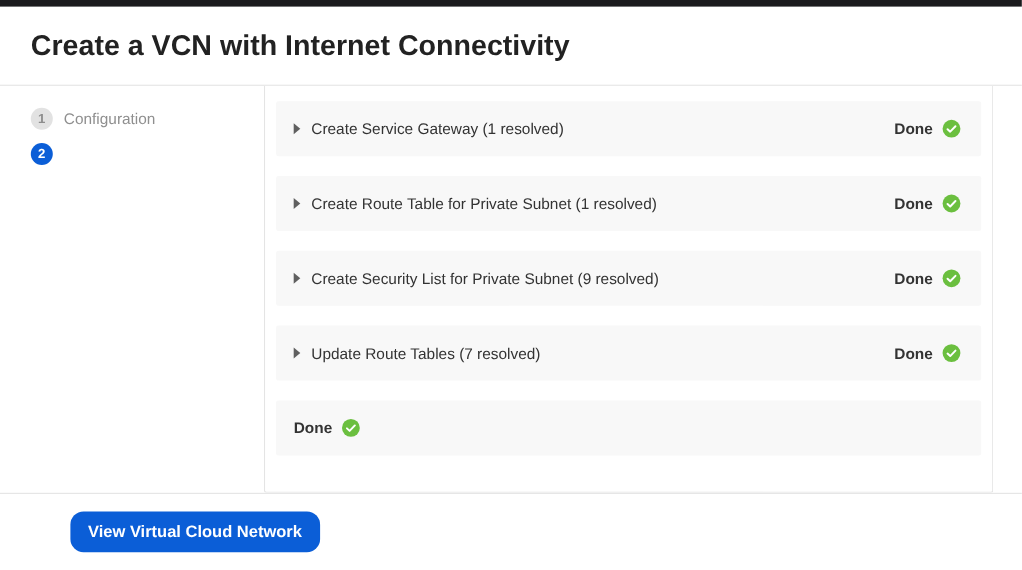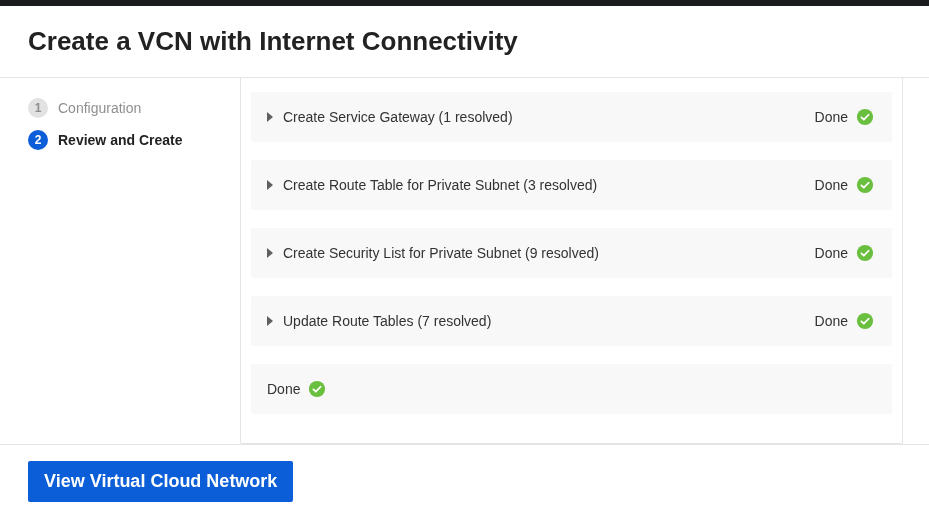--- a/index.html
+++ b/index.html
@@ -101,61 +101,62 @@
       font-size: 14px;
     }
     .task-right {
       display: flex;
       align-items: center;
     }
     .status {
       color: #333;
       margin-right: 8px;
       font-size: 14px;
+      font-weight: bold;
     }
     .check {
       width: 18px;
       height: 18px;
       flex: 0 0 auto;
     }
     .footer {
       border-top: 1px solid #e4e4e4;
       padding: 16px 28px;
       flex: 0 0 auto;
     }
     .btn-primary {
       background: #0b5ed7;
       color: #fff;
       border: none;
       padding: 10px 16px;
-      font-size: 18px;
+      font-size: 15px;
       font-weight: 600;
-      border-radius: 2px;
+      border-radius: 12px;
       cursor: pointer;
+      margin-left: 36px;
     }
   </style>
 </head>
 <body>
 
 <div class="topbar"></div>
 
 <div class="header">
   <h1>Create a VCN with Internet Connectivity</h1>
 </div>
 
 <div class="content">
 
   <nav class="sidebar">
     <div class="step inactive">
       <span class="step-bullet">1</span>
       <span class="step-label">Configuration</span>
     </div>
     <div class="step active">
       <span class="step-bullet">2</span>
-      <span class="step-label">Review and Create</span>
     </div>
   </nav>
 
   <div class="main">
     <div class="panel">
 
       <div class="task">
         <div class="task-left">
           <span class="caret"></span>
           <span class="task-title">Create Service Gateway (1 resolved)</span>
@@ -165,21 +166,21 @@
           <svg class="check" viewBox="0 0 20 20">
               <circle cx="10" cy="10" r="9" fill="#6bbf3f"></circle>
               <path d="M6 10.5 L8.7 13 L14 7.5" stroke="#fff" stroke-width="2" fill="none" stroke-linecap="round" stroke-linejoin="round"></path>
             </svg>
         </div>
       </div>
 
       <div class="task">
         <div class="task-left">
           <span class="caret"></span>
-          <span class="task-title">Create Route Table for Private Subnet (3 resolved)</span>
+          <span class="task-title">Create Route Table for Private Subnet (1 resolved)</span>
         </div>
         <div class="task-right">
           <span class="status">Done</span>
           <svg class="check" viewBox="0 0 20 20">
               <circle cx="10" cy="10" r="9" fill="#6bbf3f"></circle>
               <path d="M6 10.5 L8.7 13 L14 7.5" stroke="#fff" stroke-width="2" fill="none" stroke-linecap="round" stroke-linejoin="round"></path>
             </svg>
         </div>
       </div>
 

